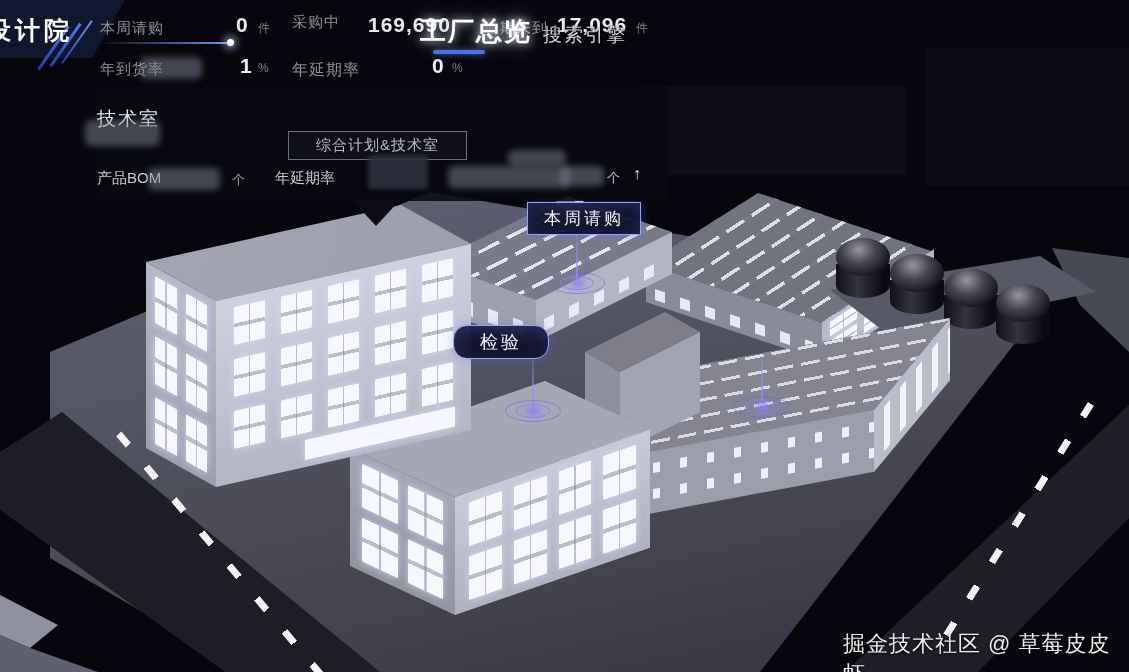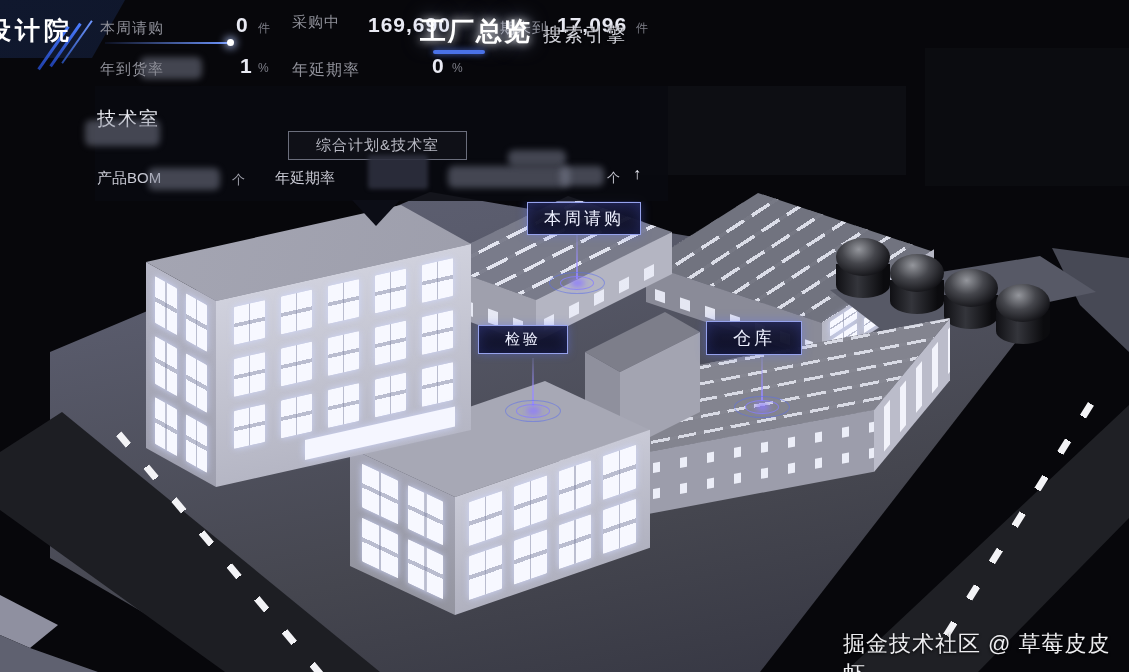--- a/index.html
+++ b/index.html
@@ -209,22 +209,21 @@
     </div>
 
   <div class="leader" style="left:761px;top:355px;height:46px;"></div>
   <div class="marker" style="left:734px;top:396px;">
     <div class="r1"></div>
       <div class="r2"></div>
       <div class="core"></div>
     </div>
 
   <div class="scene-label" style="left:527px;top:202px;">本周请购</div>
-  <div class="scene-label" style="left:478px;top:325px;padding:4px 26px;font-size:15px;">检验</div>
-  <div class="scene-label" style="left:706px;top:321px;padding:4px 26px;font-size:18px;">仓库</div>
+  <div class="scene-label" style="left:453px;top:325px;padding:4px 26px;font-size:18px;border-radius:14px;">检验</div>
 
   <div class="abs" style="left:95px;top:86px;width:573px;height:115px;background:rgba(9,10,16,.87);"></div>
   <div class="poly" style="clip-path:polygon(352px 200px,400px 200px,376px 226px);background:#0c0d16;"></div>
   <div class="abs" style="left:97px;top:106px;font-size:19px;font-weight:normal;color:#e9eaf0;letter-spacing:2px;">技术室</div>
   <div class="abs" style="left:288px;top:131px;width:177px;height:27px;border:1px solid #6b6e7c;background:rgba(20,21,28,.6);
               display:flex;align-items:center;justify-content:center;">
     <span style="font-size:15px;color:#b9bac4;letter-spacing:1px;">综合计划&amp;技术室</span>
   </div>
   <div class="abs" style="left:97px;top:169px;font-size:15px;color:#c9cad4;">产品BOM</div>
   <div class="abs" style="left:232px;top:171px;font-size:13px;color:#9fa0aa;">个</div>

